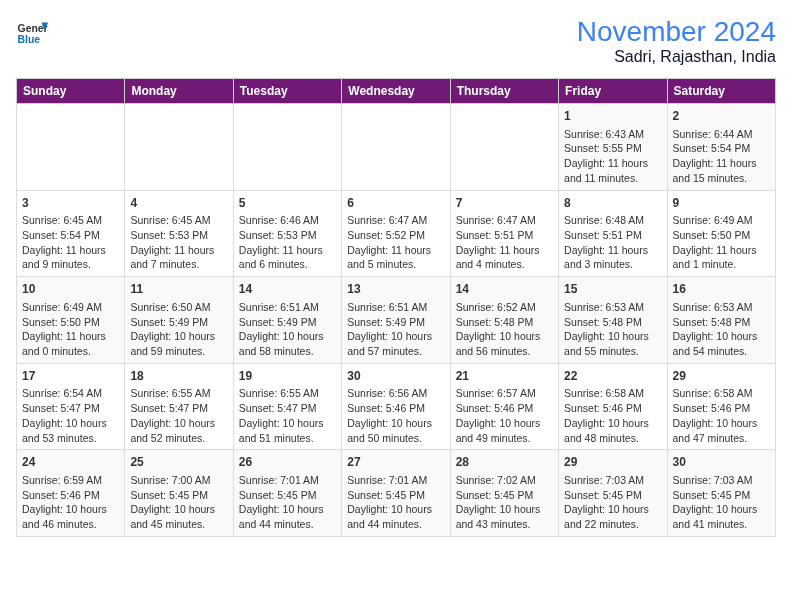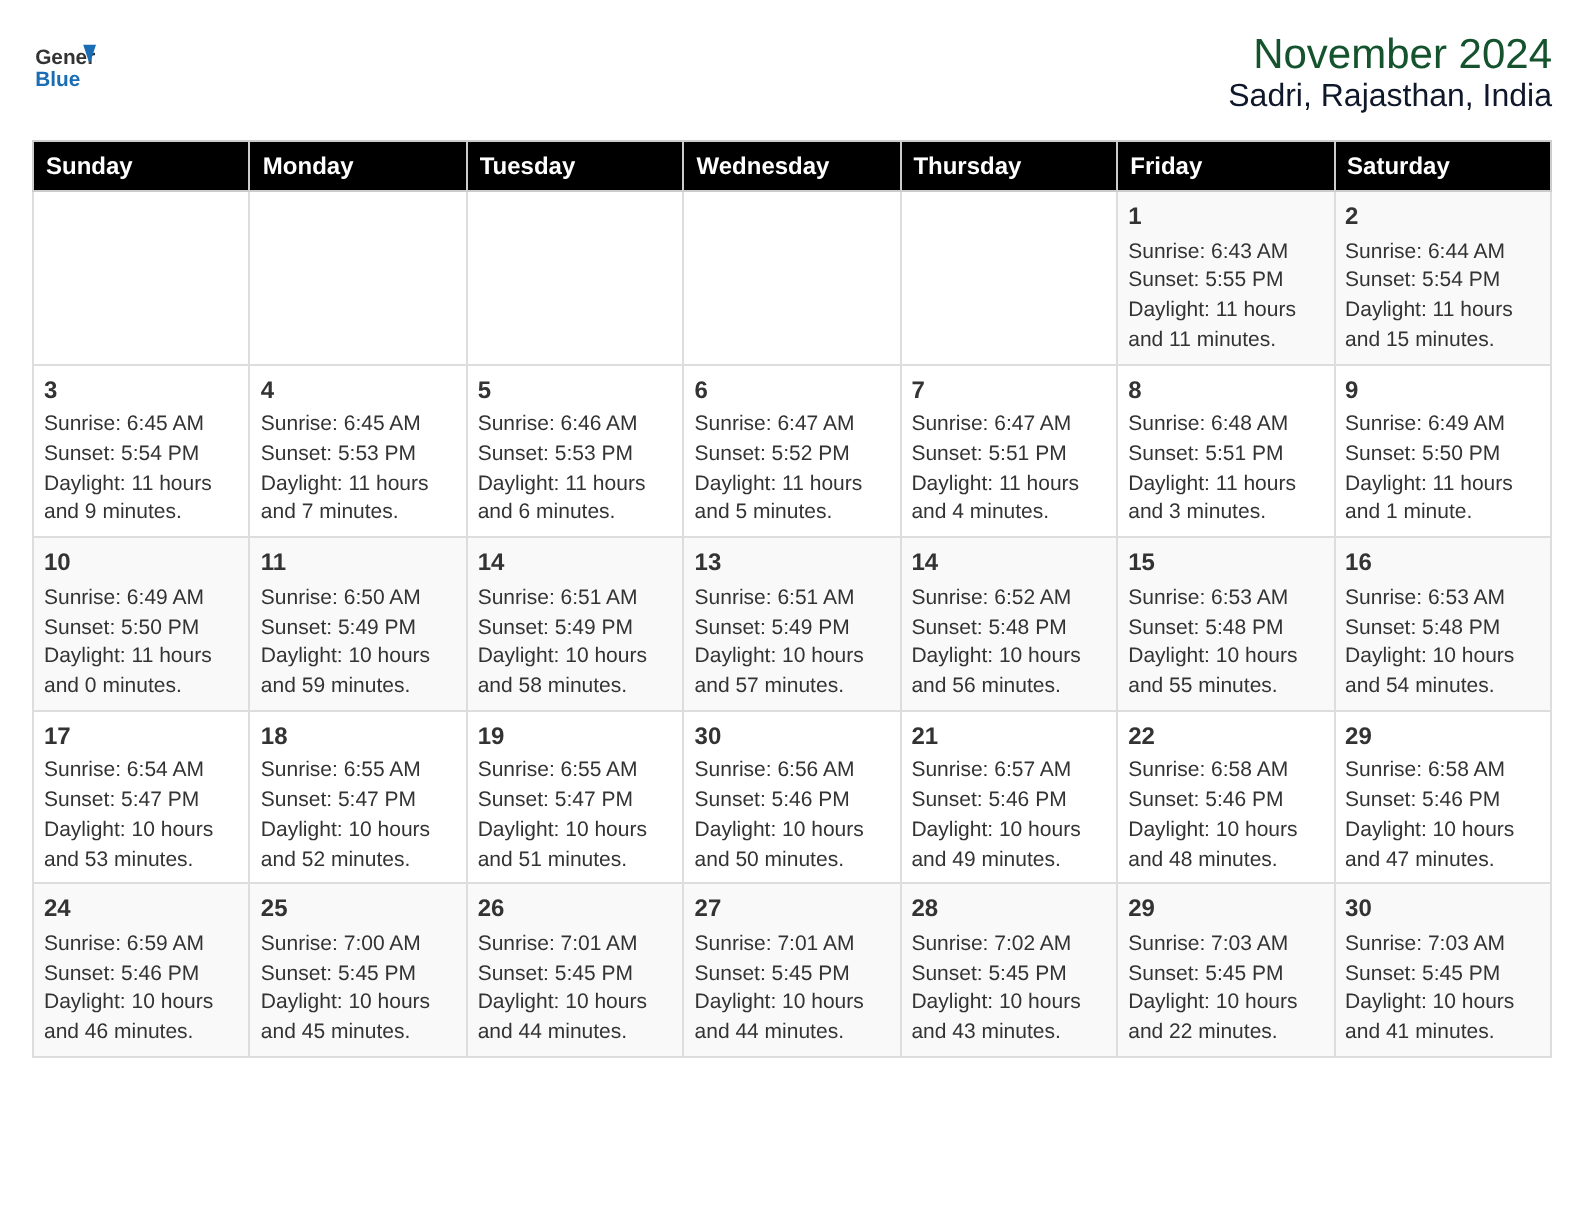--- a/index.html
+++ b/index.html
@@ -22,37 +22,37 @@
       gap: 4px;
     }
     .logo-icon {
       width: 32px;
       height: 32px;
     }
     .title-block {
       text-align: right;
     }
     .title-block h1 {
-      font-size: 21px;
-      color: #14532d;
+      font-size: 28px;
+      color: #3b82f6;
       font-weight: normal;
       margin-left: 19px;
     }
     .title-block h2 {
       font-size: 16px;
       color: #0f172a;
       font-weight: normal;
     }
     table {
       width: 100%;
       border-collapse: collapse;
       font-size: 11px;
     }
     thead tr th {
-      background: #000000;
+      background: #701a75;
       color: #fff;
       padding: 5px 6px;
       text-align: left;
       font-size: 12px;
       font-weight: bold;
       border: 1px solid #ccc;
     }
     tbody tr td {
       border: 1px solid #ddd;
       vertical-align: top;

